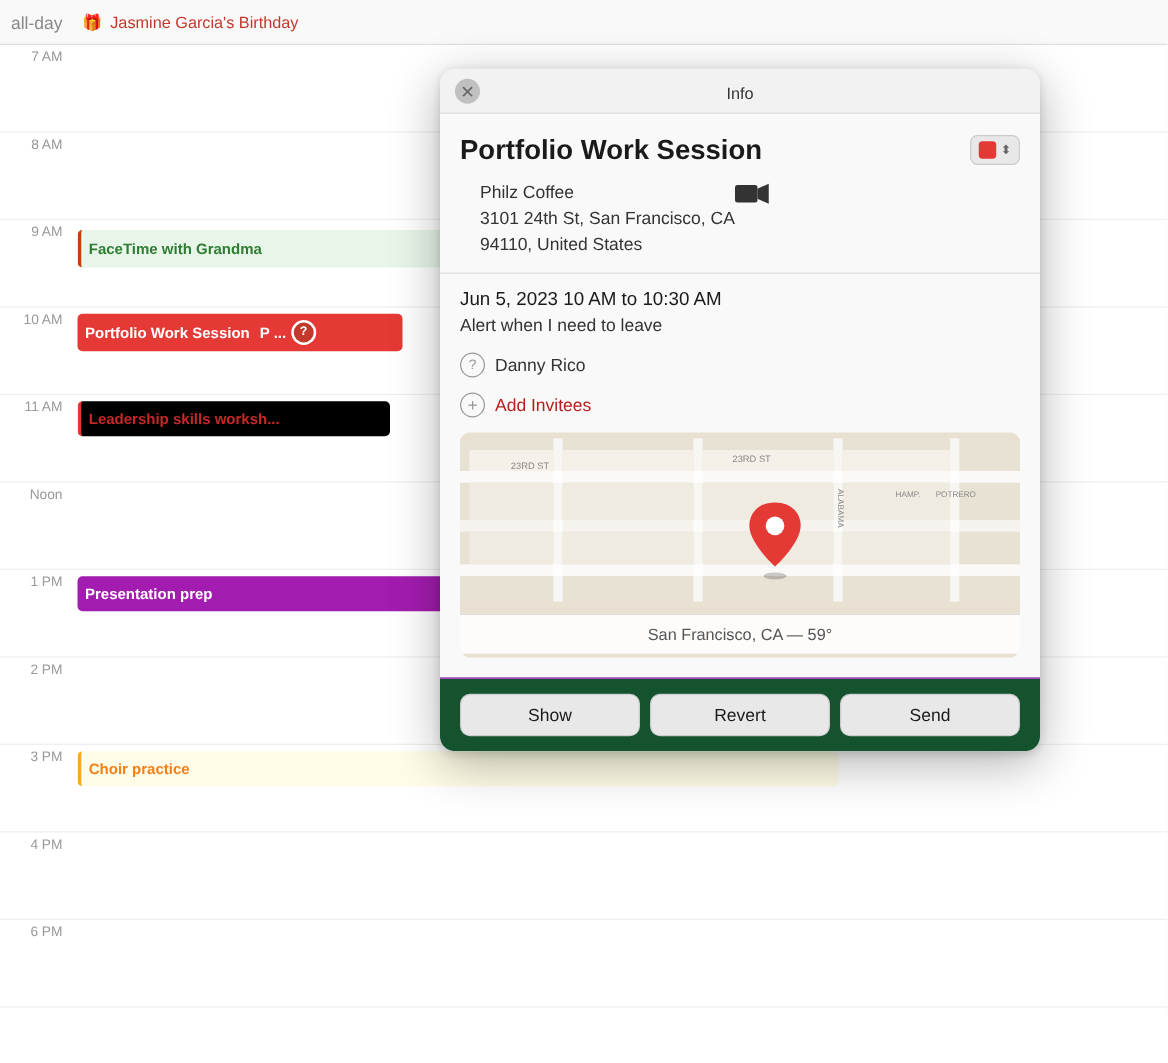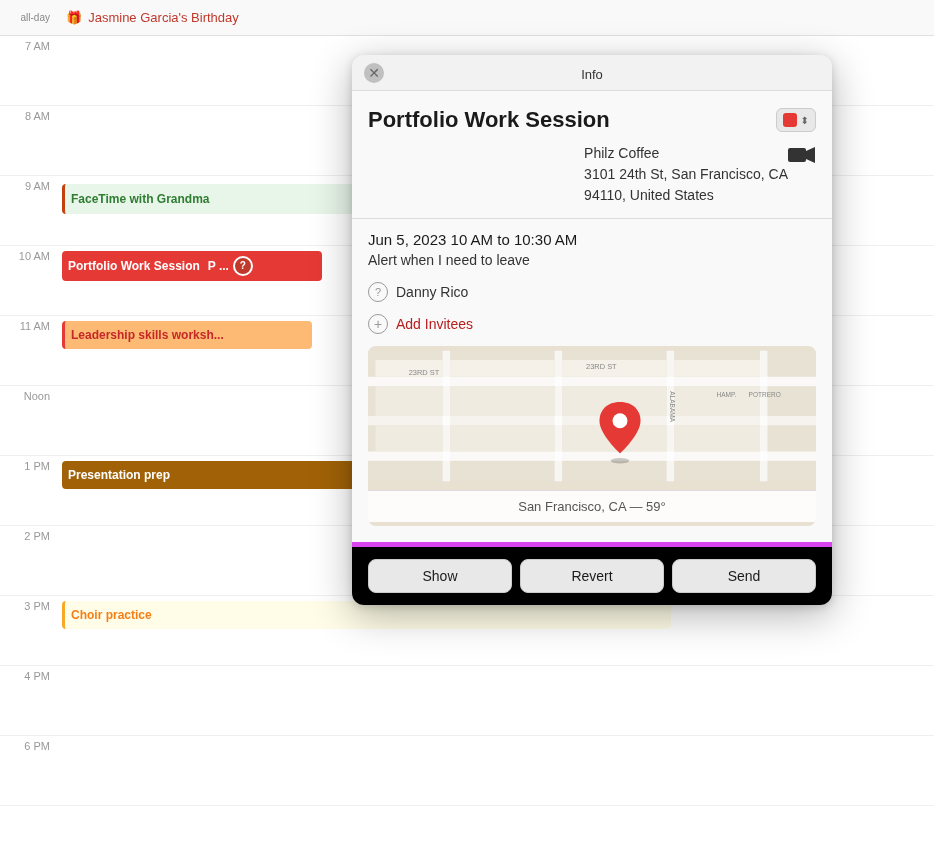--- a/index.html
+++ b/index.html
@@ -24,21 +24,21 @@
       display: flex;
       align-items: center;
       height: 36px;
       border-bottom: 1px solid #e0e0e0;
       background: #f9f9f9;
       padding-left: 8px;
       gap: 8px;
     }
 
     .all-day-label {
-      font-size: 10px;
+      font-size: 14px;
       color: #888;
       min-width: 50px;
       text-align: right;
       padding-right: 8px;
     }
 
     .birthday-event {
       display: flex;
       align-items: center;
       gap: 6px;
@@ -103,30 +103,30 @@
       color: white;
       top: 0;
       height: 32px;
       line-height: 26px;
       display: flex;
       align-items: center;
       gap: 4px;
     }
 
     .event-leadership {
-      background: #fdba74;
+      background: #000000;
       color: #c62828;
       border-left: 3px solid #e53935;
       top: 10px;
       height: 28px;
       line-height: 22px;
     }
 
     .event-presentation {
-      background: #a16207;
+      background: #a21caf;
       color: white;
       top: 10px;
       height: 28px;
       line-height: 22px;
     }
 
     .event-choir {
       background: #fffde7;
       color: #f57f17;
       border-left: 3px solid #f9a825;
@@ -219,21 +219,21 @@
     }
 
     .chevron-updown {
       font-size: 10px;
       color: #666;
     }
 
     .location-row {
       display: flex;
       align-items: flex-start;
-      justify-content: flex-end;
+      justify-content: flex-start;
       margin-bottom: 12px;
       margin-left: 16px;
     }
 
     .location-text {
       font-size: 14px;
       color: #333;
       line-height: 1.5;
     }
 
@@ -341,22 +341,22 @@
       font-size: 13px;
       color: #555;
       border-top: 1px solid #ddd;
     }
 
     
     .popup-footer {
       display: flex;
       gap: 8px;
       padding: 12px 16px;
-      background: #000000;
-      border-top: 5px solid #d946ef;
+      background: #14532d;
+      border-top: 1px solid #d946ef;
       justify-content: center;
     }
 
     .footer-btn {
       flex: 1;
       padding: 8px 0;
       border: 1px solid #ccc;
       border-radius: 8px;
       background: #e8e8e8;
       font-size: 14px;

